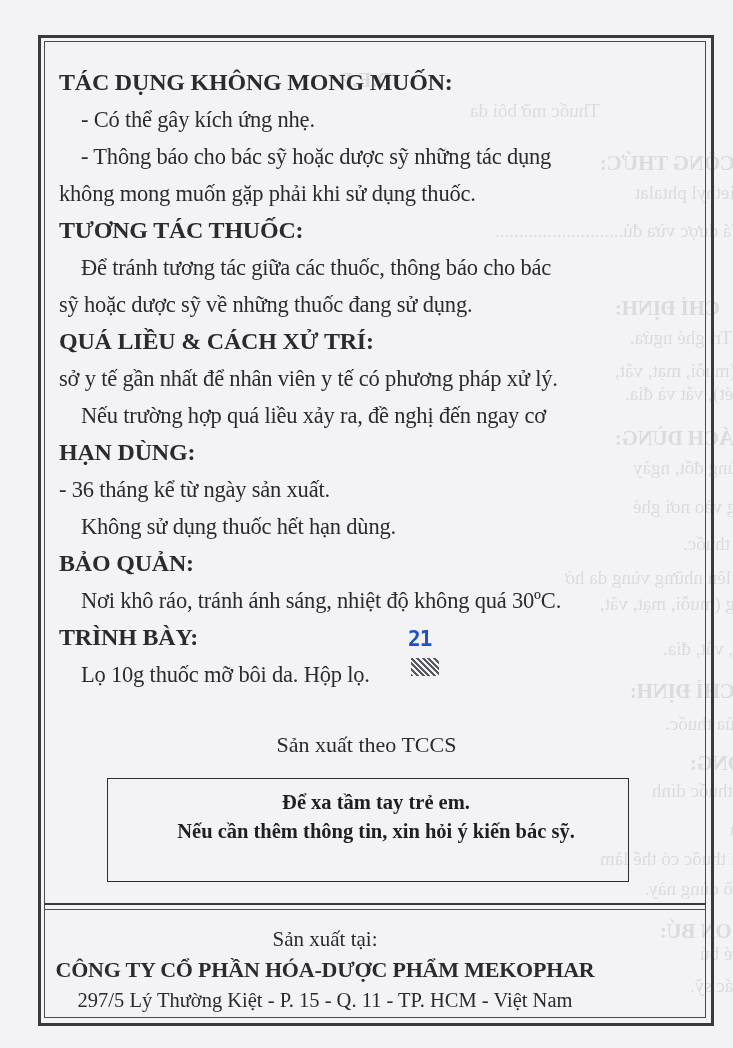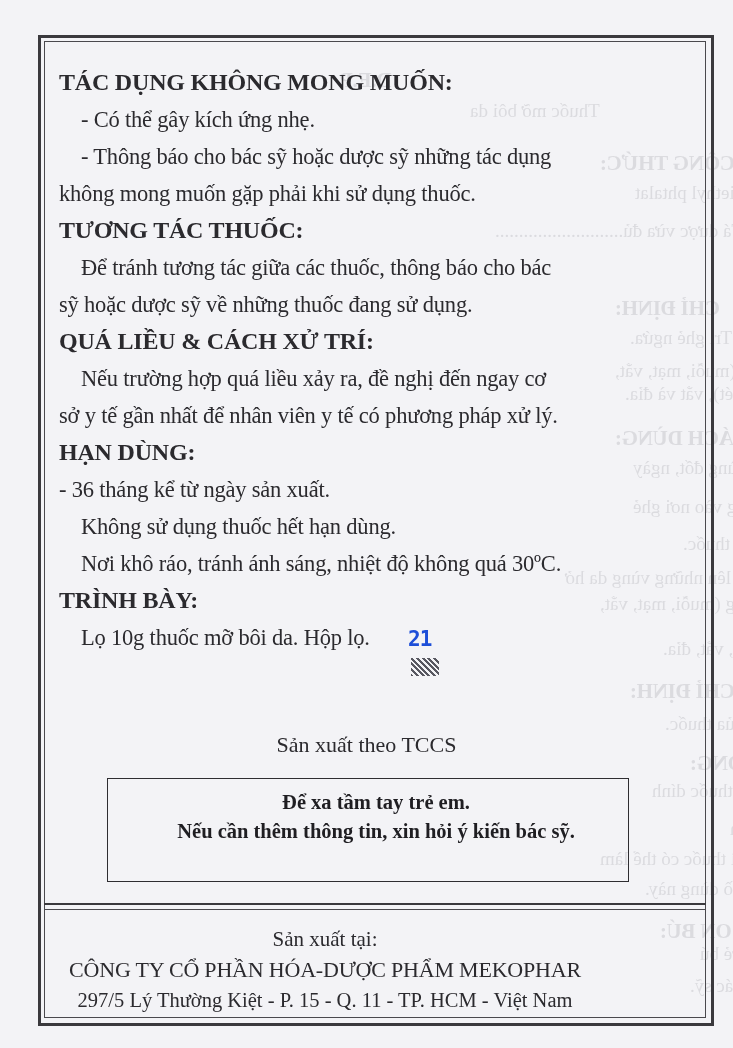--- a/index.html
+++ b/index.html
@@ -44,21 +44,21 @@
 
   .warn-box {
     position: absolute; left: 107px; top: 778px; width: 522px; height: 104px;
     border: 1.5px solid #2e2d31; box-sizing: border-box;
     text-align: center; font-weight: bold; font-size: 20.5px; line-height: 29px;
     padding-top: 9px; color: #1f1e22; padding-left: 16px;
   }
 
   .maker { position: absolute; left: 44px; top: 925px; width: 562px; text-align: center; }
   .maker .l1 { font-size: 21px; line-height: 29px; }
-  .maker .l2 { font-weight: normal; font-size: 22px; line-height: 31px; letter-spacing: -0.2px; }
+  .maker .l2 { font-weight: bold; font-size: 22px; line-height: 31px; letter-spacing: -0.2px; }
   .maker .l3 { font-size: 20.5px; line-height: 30px; }
 </style>
 </head>
 <body>
 
 <div id="bleed-layer">
     <div class="bleed h" style="top: 62px; left: 340px; transform: translateX(-100%) scaleX(-1); transform-origin: right center;">D.E.P</div>
     <div class="bleed" style="top: 100px; left: 470px; transform: translateX(-100%) scaleX(-1); transform-origin: right center;">Thuốc mỡ bôi da</div>
     <div class="bleed h" style="top: 145px; left: 600px; transform: translateX(-100%) scaleX(-1); transform-origin: right center;">CÔNG THỨC:</div>
     <div class="bleed" style="top: 182px; left: 635px; transform: translateX(-100%) scaleX(-1); transform-origin: right center;">Diethyl phtalat</div>
@@ -96,27 +96,28 @@
   <div class="h">TÁC DỤNG KHÔNG MONG MUỐN:</div>
   <div class="p ind">- Có thể gây kích ứng nhẹ.</div>
   <div class="p ind">- Thông báo cho bác sỹ hoặc dược sỹ những tác dụng</div>
   <div class="p">không mong muốn gặp phải khi sử dụng thuốc.</div>
 
   <div class="h">TƯƠNG TÁC THUỐC:</div>
   <div class="p ind">Để tránh tương tác giữa các thuốc, thông báo cho bác</div>
   <div class="p">sỹ hoặc dược sỹ về những thuốc đang sử dụng.</div>
 
   <div class="h">QUÁ LIỀU &amp; CÁCH XỬ TRÍ:</div>
+  <div class="p">sở y tế gần nhất để nhân viên y tế có phương pháp xử lý.</div>
   <div class="p ind">Nếu trường hợp quá liều xảy ra, đề nghị đến ngay cơ</div>
-  <div class="p">sở y tế gần nhất để nhân viên y tế có phương pháp xử lý.</div>
 
   <div class="h">HẠN DÙNG:</div>
   <div class="p">- 36 tháng kể từ ngày sản xuất.</div>
   <div class="p ind">Không sử dụng thuốc hết hạn dùng.</div>
 
+  <div class="h">BẢO QUẢN:</div>
   <div class="p ind">Nơi khô ráo, tránh ánh sáng, nhiệt độ không quá 30ºC.</div>
 
   <div class="h">TRÌNH BÀY:</div>
   <div class="p ind">Lọ 10g thuốc mỡ bôi da. Hộp       lọ.</div>
 </div>
 
 <div class="stamp">21</div>
 <div class="stamp-over"></div>
 
 <div class="tccs">Sản xuất theo TCCS</div>

